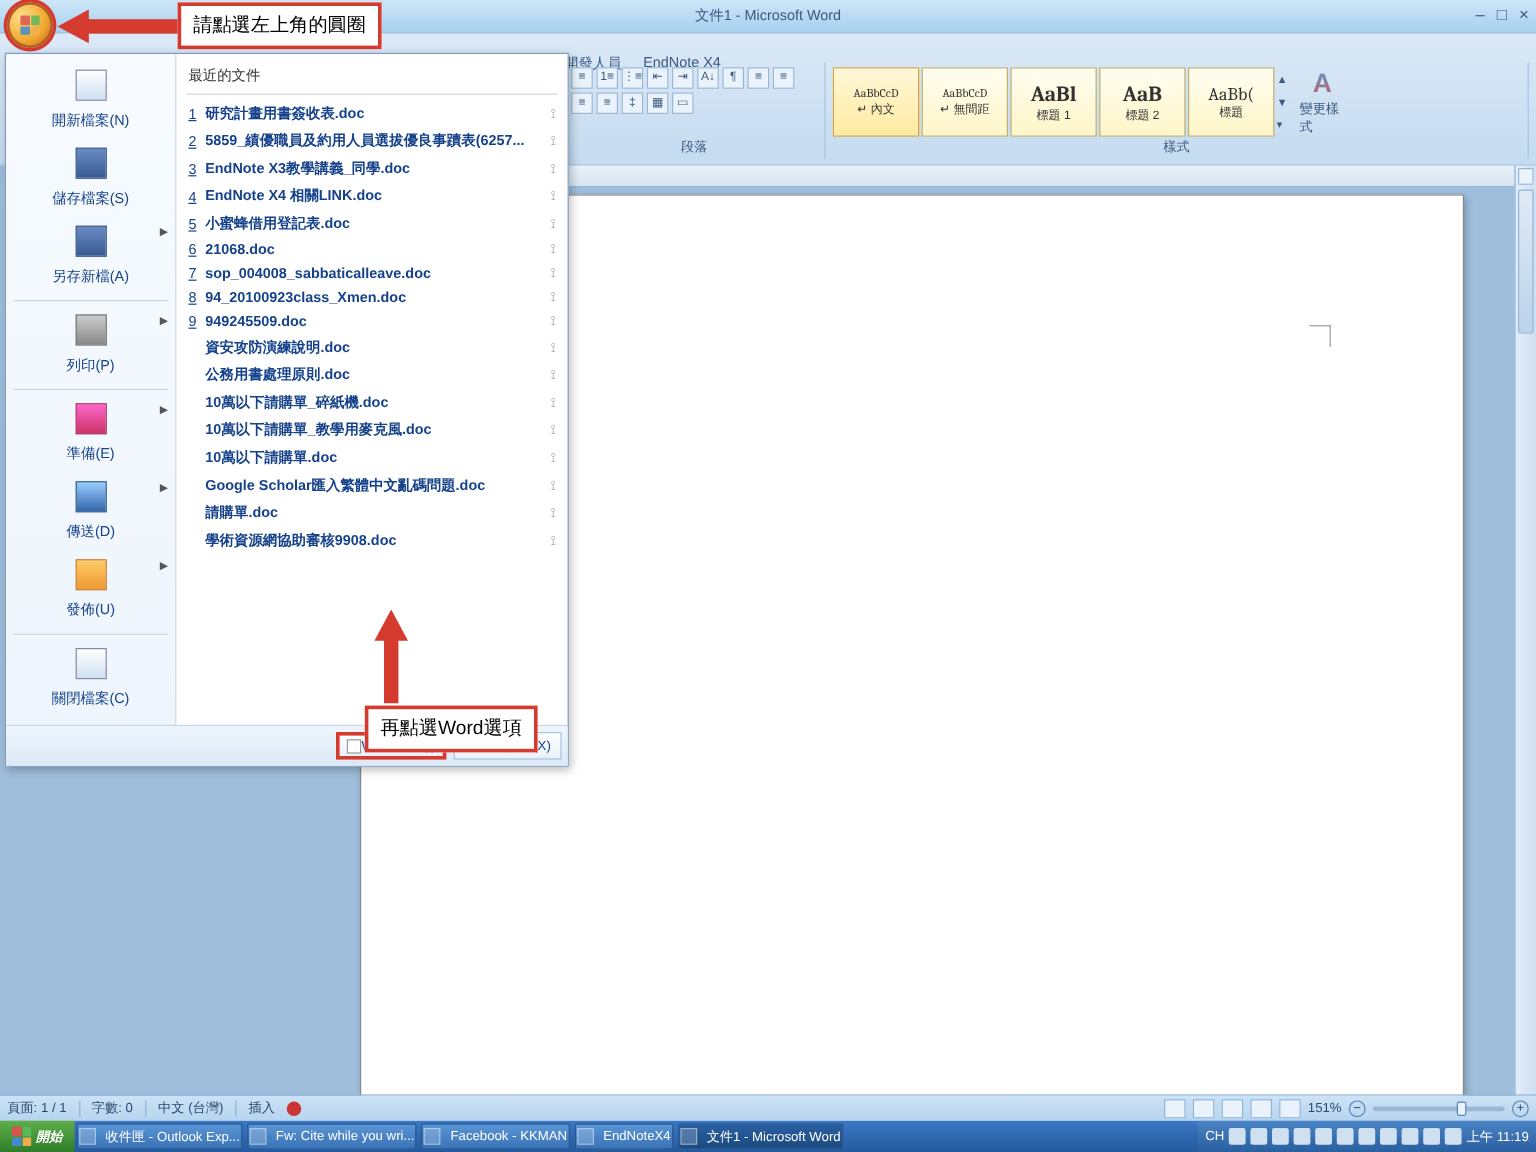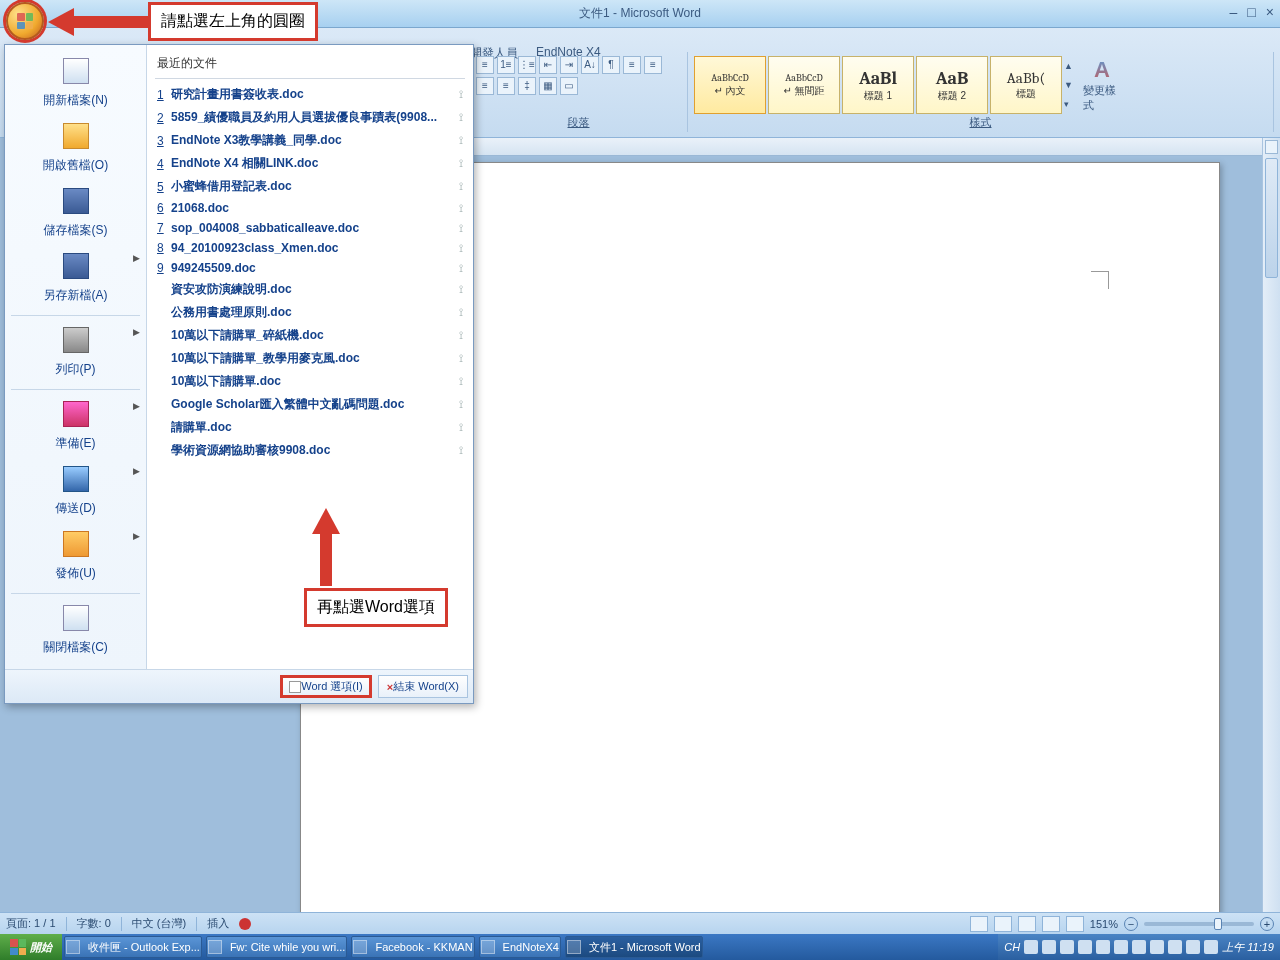--- a/index.html
+++ b/index.html
@@ -17,21 +17,21 @@
 .office-squares { position:absolute; left:9px; top:9px; width:16px;height:16px; display:grid; grid-template-columns:1fr 1fr; gap:1px;}
 .office-squares div{ background:#fff; opacity:.85; border-radius:1px;}
 .office-squares div:nth-child(1){background:#d9534f;} .office-squares div:nth-child(2){background:#5cb85c;} .office-squares div:nth-child(3){background:#428bca;} .office-squares div:nth-child(4){background:#f0ad4e;}
 
 
 .ribbon-bg { position:absolute; top:28px; left:0; right:0; height:110px; background:linear-gradient(#dbe9f7,#c5dbf0); border-bottom:1px solid #8fb4d9;}
 .ribbon-tabs { position:absolute; top:30px; left:470px; display:flex; gap:18px; color:#3b5a80; font-size:12px;}
 .ribbon-tabs span { cursor:pointer;margin-top:15px; }
 .ribbon-groups { position:absolute; top:52px; left:470px; right:6px; height:80px; display:flex; }
 .rgroup { border-right:1px solid #a9c4e0; height:100%; padding:4px 6px 2px; display:flex; flex-direction:column; justify-content:space-between; }
-.rgroup .glabel { text-align:center; font-size:11px; color:#3b5a80;text-decoration:underline; }
+.rgroup .glabel { text-align:center; font-size:11px; color:#3b5a80; }
 .para-icons { display:flex; flex-wrap:wrap; gap:3px; width:200px; }
 .pi { width:18px;height:18px; border:1px solid #9ab8d6; background:#eaf3fb; font-size:10px; text-align:center; line-height:16px; color:#3b5a80;}
 .styles-row { display:flex; gap:2px; align-items:stretch; height:58px; overflow:hidden; }
 .style-box { width:72px; border:1px solid #c7b26a; background:linear-gradient(#fffdf0,#fff6c8); display:flex; flex-direction:column; align-items:center; justify-content:center; font-size:10px; color:#333; padding:2px;}
 .style-box.first{ border-color:#e0a030; background:linear-gradient(#fff8d8,#ffeaa0); }
 .style-box .samp { font-family: Cambria, serif; }
 .change-style { width:44px; display:flex; flex-direction:column; align-items:center; justify-content:center; font-size:11px; color:#3b5a80; border:1px solid transparent; padding:2px;}
 .change-style .Aicon { font-size:22px; background:linear-gradient(#5b9bd5,#c55a5a); -webkit-background-clip:text; color:transparent; font-weight:bold;}
 .edit-group { width:64px; font-size:11px; color:#15428b; display:flex; flex-direction:column; gap:4px; padding-top:2px;}
 .edit-group div{ display:flex; align-items:center; gap:3px;}
@@ -71,21 +71,21 @@
 .viewbtn{ width:18px;height:16px;border:1px solid #8fb4d9;background:#eaf3fb;}
 .zoom-slider{ width:110px;height:4px;background:#9ab8d6; position:relative; border-radius:2px;}
 .zoom-slider .knob{position:absolute; left:70px; top:-4px; width:8px;height:12px;background:#eaf3fb;border:1px solid #5a84b4;border-radius:2px;}
 
 
 .taskbar { position:absolute; left:0; right:0; bottom:0; height:26px; background:linear-gradient(#3b78c4,#245a9e); display:flex; align-items:center; font-size:11px; color:#fff;}
 .startbtn{ display:flex;align-items:center; gap:4px; padding:0 10px; height:100%; background:linear-gradient(#5fae4a,#2f7d2a); font-style:italic; font-weight:bold;}
 .tbitem{ height:22px; margin:0 2px; padding:0 1px; background:linear-gradient(#5a95d6,#3a73b6); border:1px solid #2a5a94; display:flex; align-items:center; gap:8px; max-width:160px; white-space:nowrap; overflow:hidden; text-overflow:ellipsis; border-radius:2px;}
 .tbitem .ticon{width:14px;height:14px;background:#fff3; border:1px solid #fff6;}
 .tbitem.active{ background:linear-gradient(#2a5fa0,#1c4a80);}
-.tray{ margin-left:auto; display:flex; align-items:center; gap:4px; padding:0 6px; background:linear-gradient(#4a84c4,#2a5fa0); height:100%;font-style:italic;}
+.tray{ margin-left:auto; display:flex; align-items:center; gap:4px; padding:0 6px; background:linear-gradient(#4a84c4,#2a5fa0); height:100%;}
 .tray .ti{width:14px;height:14px;background:#cfe0f1;border-radius:2px;}
 
 
 .annot { position:absolute; border:3px solid #d43a2e; background:#fff; color:#000; font-size:16px; font-weight:normal; padding:6px 10px; z-index:100;}
 .arrow-red { position:absolute; background:#d43a2e; z-index:99;}
 .arrow-head-left { position:absolute; width:0;height:0; border-top:14px solid transparent; border-bottom:14px solid transparent; border-right:26px solid #d43a2e; z-index:99;}
 .arrow-head-up { position:absolute; width:0;height:0; border-left:14px solid transparent; border-right:14px solid transparent; border-bottom:26px solid #d43a2e; z-index:99;}
 
 
 .ic-new{ background:linear-gradient(#fff,#cfe0f1); border:1px solid #88a;}
@@ -182,24 +182,20 @@
 </div>
 
 <div class="office-menu">
   <div class="menu-body">
     <div class="menu-left">
       <div class="mitem">
           <span class="micon ic-new"></span>
           <span>開新檔案(N)</span>
         </div>
       <div class="mitem">
-          <span class="micon ic-open"></span>
-          <span>開啟舊檔(O)</span>
-        </div>
-      <div class="mitem">
           <span class="micon ic-save"></span>
           <span>儲存檔案(S)</span>
         </div>
       <div class="mitem">
           <span class="micon ic-saveas"></span>
           <span>另存新檔(A)</span>
           <span class="arrow">▶</span>
         </div>
       <div class="msep"></div>
       <div class="mitem">
@@ -232,21 +228,21 @@
     <div class="menu-right">
       <div class="recent-hdr">最近的文件</div>
       <div id="recent-list">
           <div class="recent-item">
             <span class="num">1</span>
             <span class="fname">研究計畫用書簽收表.doc</span>
             <span class="pin">⟟</span>
           </div>
           <div class="recent-item">
             <span class="num">2</span>
-            <span class="fname">5859_績優職員及約用人員選拔優良事蹟表(9908...</span>
+            <span class="fname">5859_績優職員及約用人員選拔優良事蹟表(6257...</span>
             <span class="pin">⟟</span>
           </div>
           <div class="recent-item">
             <span class="num">3</span>
             <span class="fname">EndNote X3教學講義_同學.doc</span>
             <span class="pin">⟟</span>
           </div>
           <div class="recent-item">
             <span class="num">4</span>
             <span class="fname">EndNote X4 相關LINK.doc</span>

